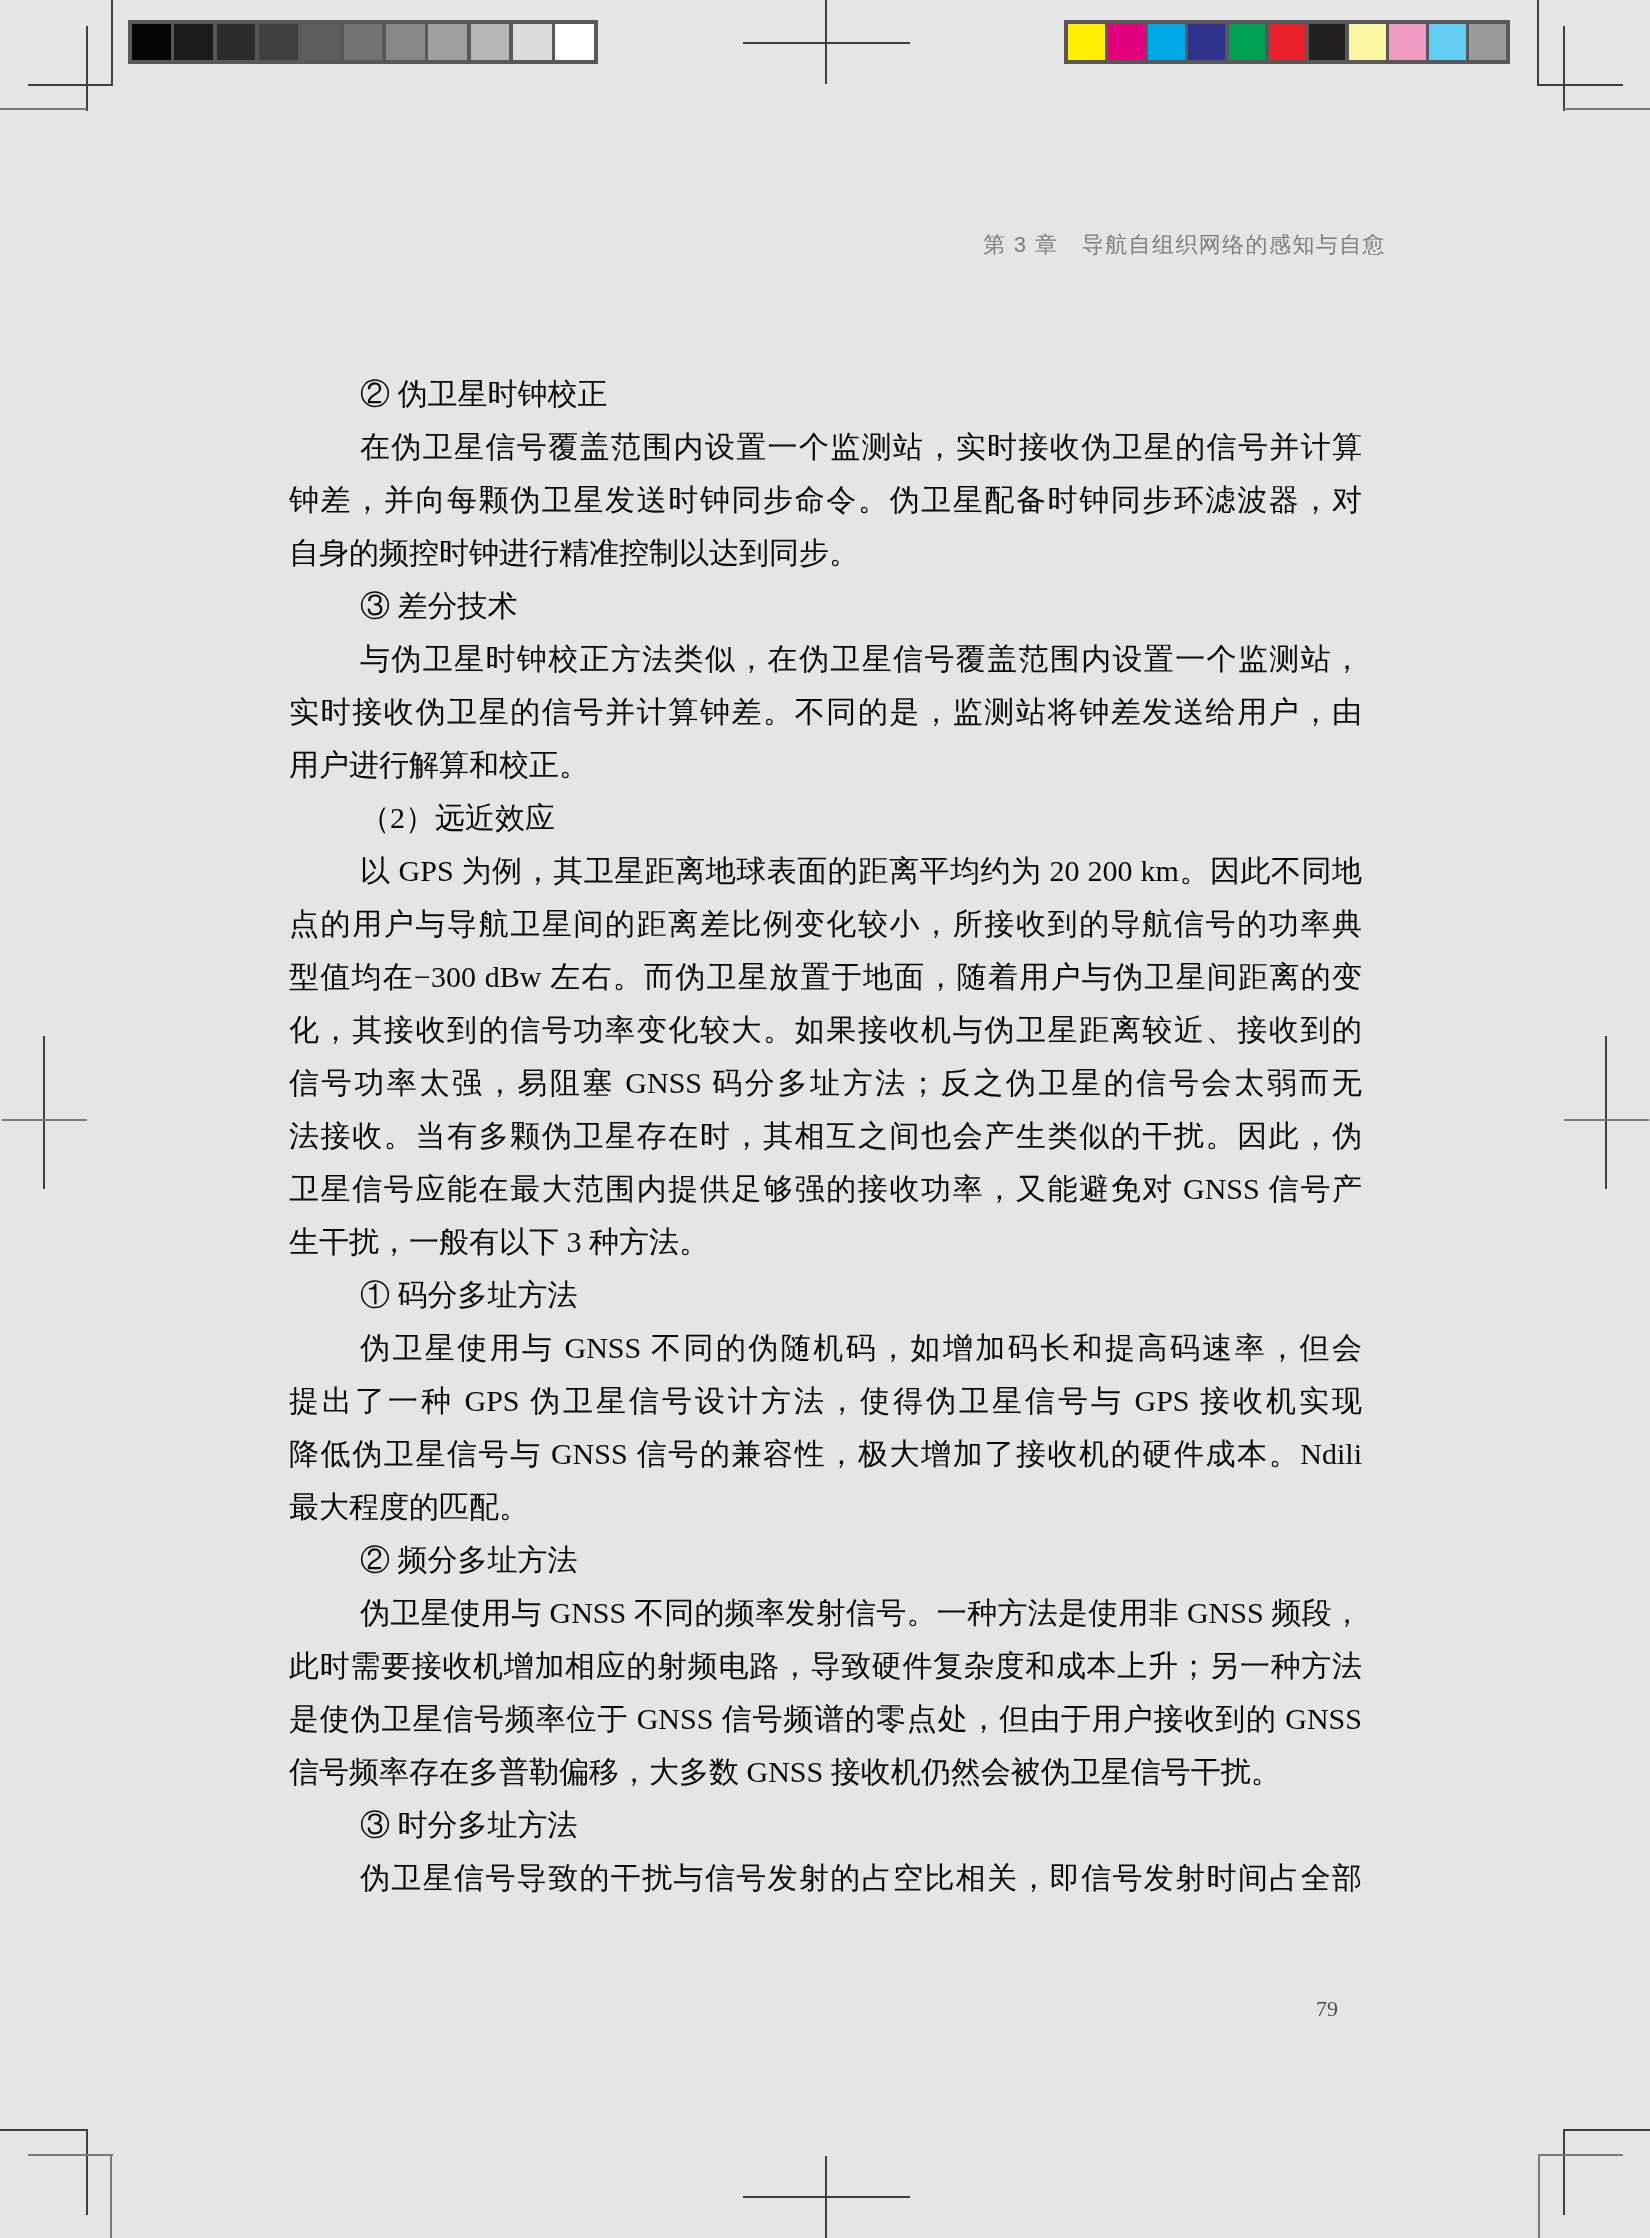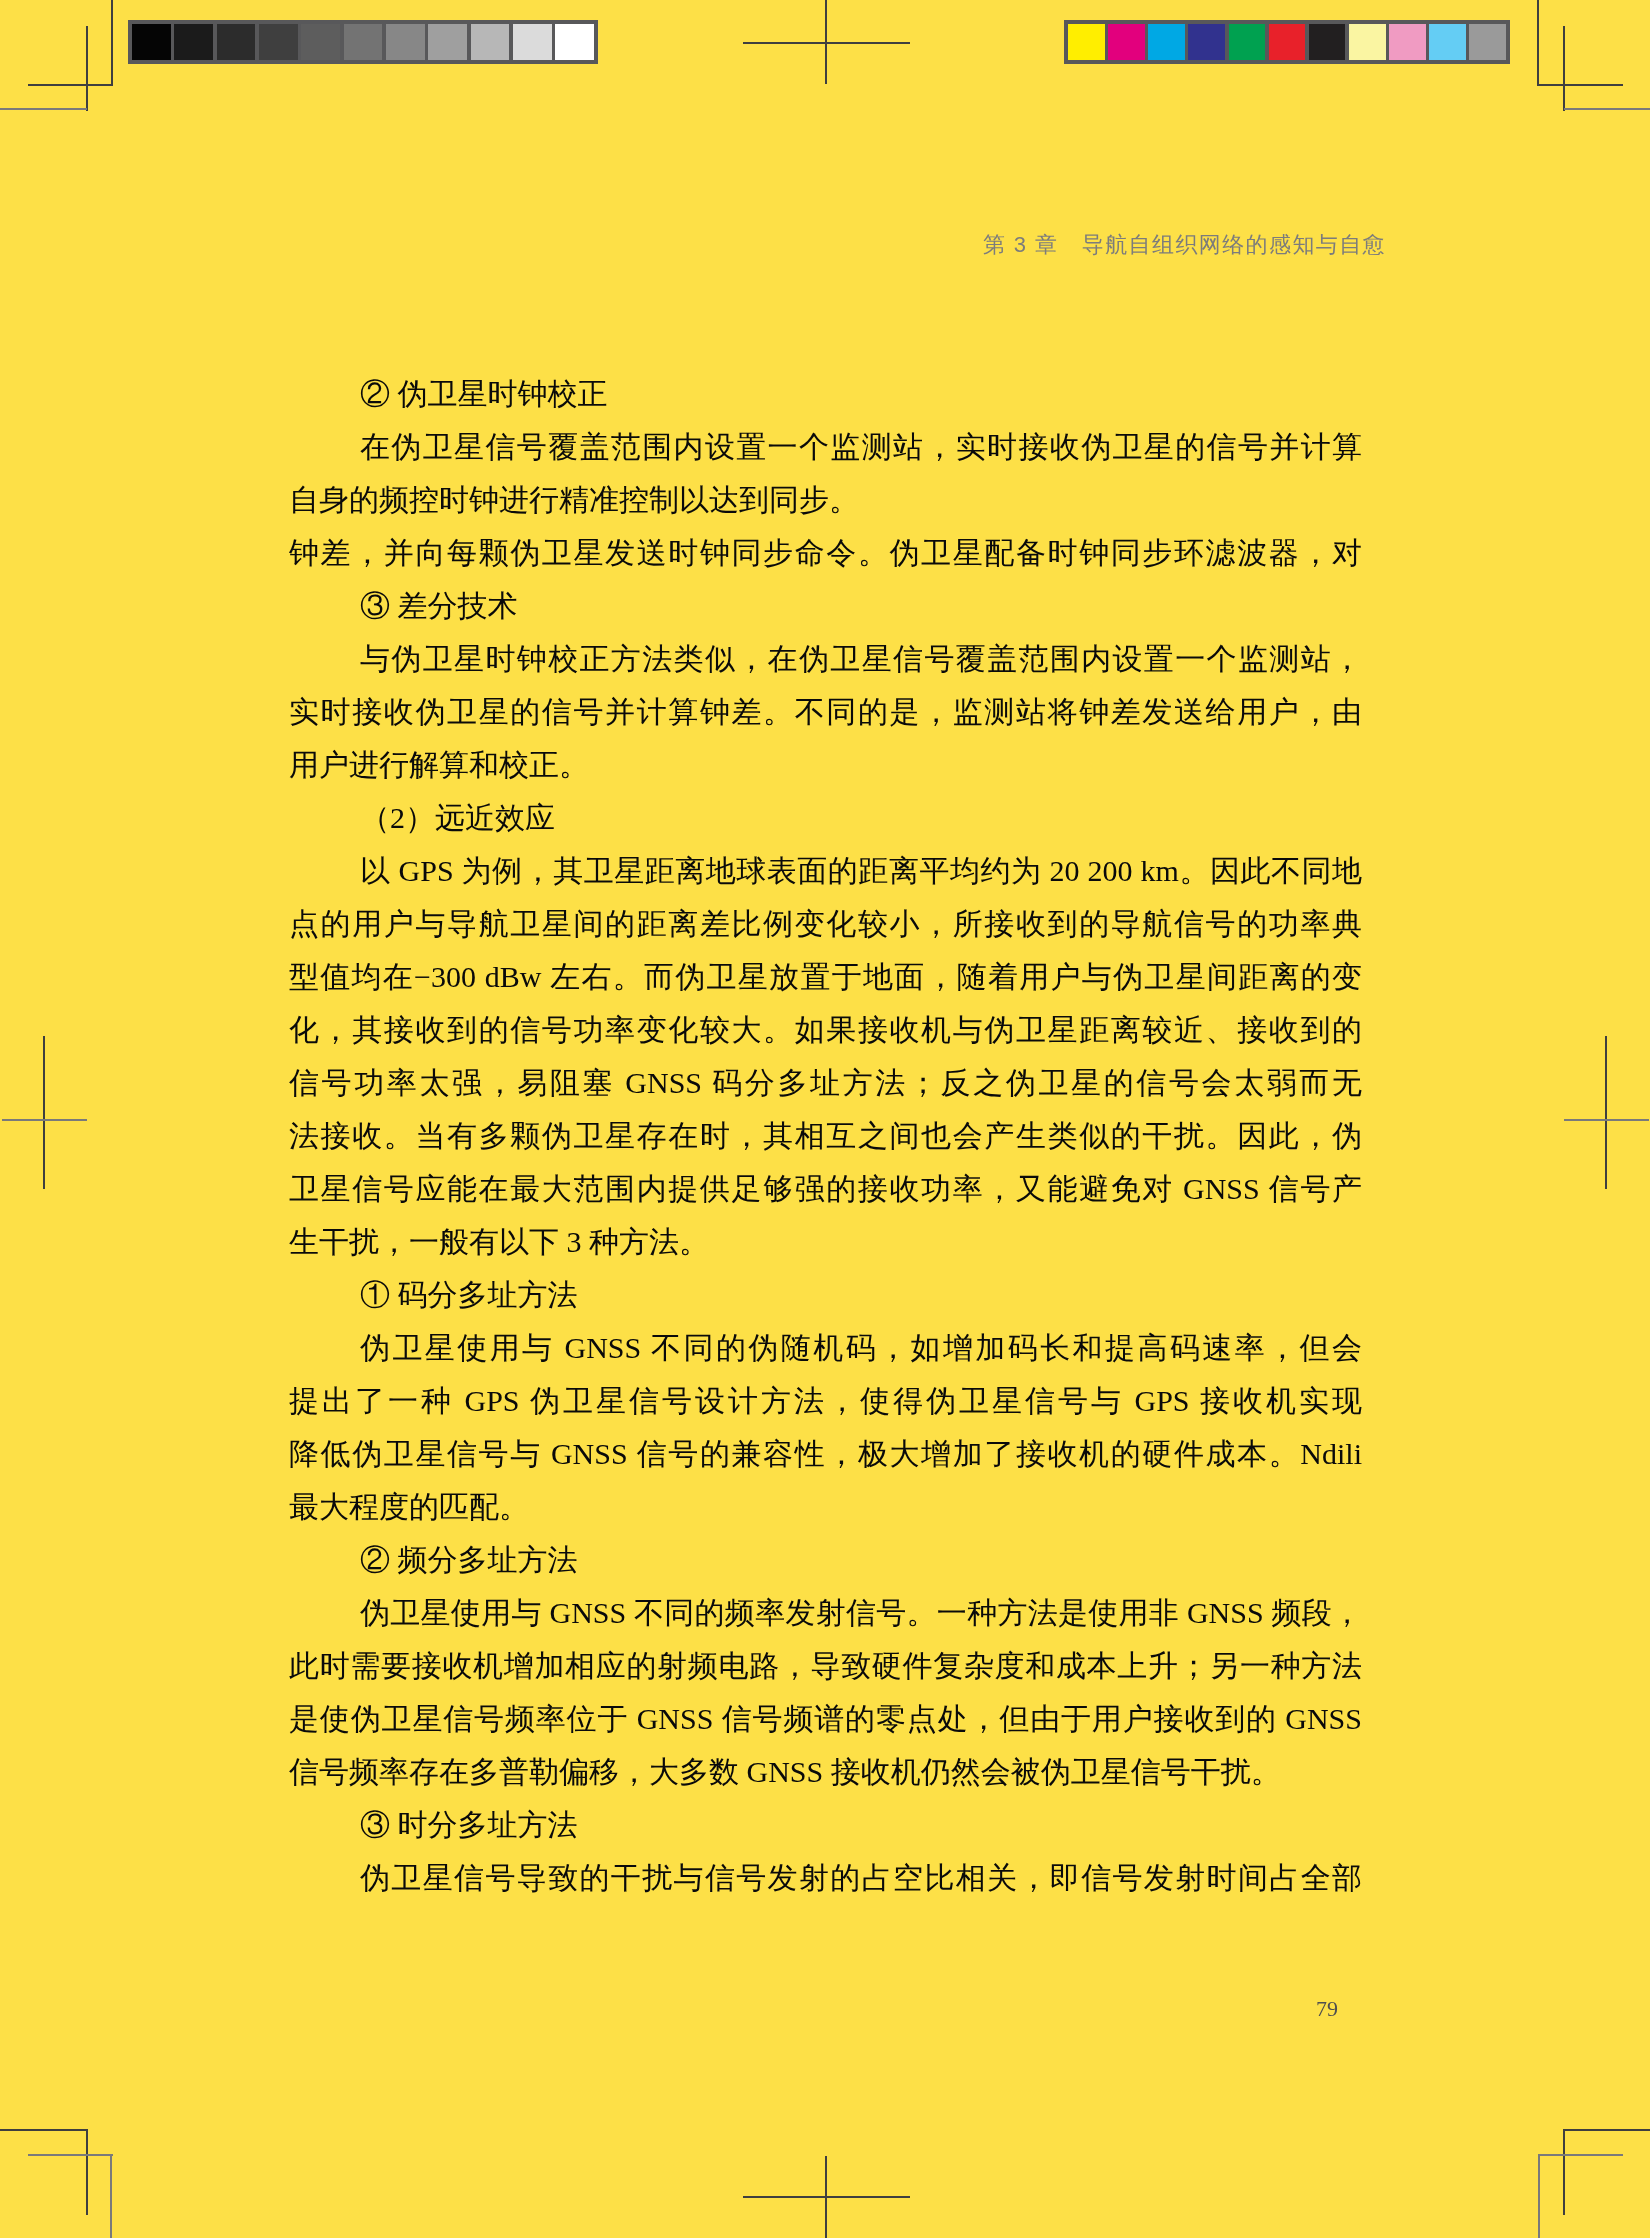--- a/index.html
+++ b/index.html
@@ -1,20 +1,20 @@
 <!DOCTYPE html>
 <html lang="zh" style="font-size:11.4px"><head>
 <meta charset="utf-8">
 <style>
   html,body{margin:0;padding:0;background:#fff;}
   .page{
     position:relative;
     width:1651px;
     height:2239px;
-    background:#fde047;
+    background:#e5e5e5;
     overflow:hidden;
     font-family:"Liberation Serif","DejaVu Serif",serif;
   }
   
   .mark{position:absolute;background:#3f3f3f;}
   .mark.light{background:#7a7a7a;}
 
   
   .calbar{
     position:absolute;
@@ -137,22 +137,22 @@
     <div class="sw" style="background: rgb(240, 155, 194);"></div>
     <div class="sw" style="background: rgb(100, 205, 244);"></div>
     <div class="sw" style="background: rgb(154, 154, 154);"></div>
   </div>
 
   <div class="chapter-header">第 3 章　导航自组织网络的感知与自愈</div>
 
   <div class="body-text">
     <div class="line indent">② 伪卫星时钟校正</div>
     <div class="line indent just">在伪卫星信号覆盖范围内设置一个监测站，实时接收伪卫星的信号并计算</div>
+    <div class="line just">钟差，并向每颗伪卫星发送时钟同步命令。伪卫星配备时钟同步环滤波器，对</div>
     <div class="line">自身的频控时钟进行精准控制以达到同步。</div>
-    <div class="line just">钟差，并向每颗伪卫星发送时钟同步命令。伪卫星配备时钟同步环滤波器，对</div>
     <div class="line indent">③ 差分技术</div>
     <div class="line indent just">与伪卫星时钟校正方法类似，在伪卫星信号覆盖范围内设置一个监测站，</div>
     <div class="line just">实时接收伪卫星的信号并计算钟差。不同的是，监测站将钟差发送给用户，由</div>
     <div class="line">用户进行解算和校正。</div>
     <div class="line indent">（2）远近效应</div>
     <div class="line indent just">以 GPS 为例，其卫星距离地球表面的距离平均约为 20 200 km。因此不同地</div>
     <div class="line just">点的用户与导航卫星间的距离差比例变化较小，所接收到的导航信号的功率典</div>
     <div class="line just">型值均在−300 dBw 左右。而伪卫星放置于地面，随着用户与伪卫星间距离的变</div>
     <div class="line just">化，其接收到的信号功率变化较大。如果接收机与伪卫星距离较近、接收到的</div>
     <div class="line just">信号功率太强，易阻塞 GNSS 码分多址方法；反之伪卫星的信号会太弱而无</div>

